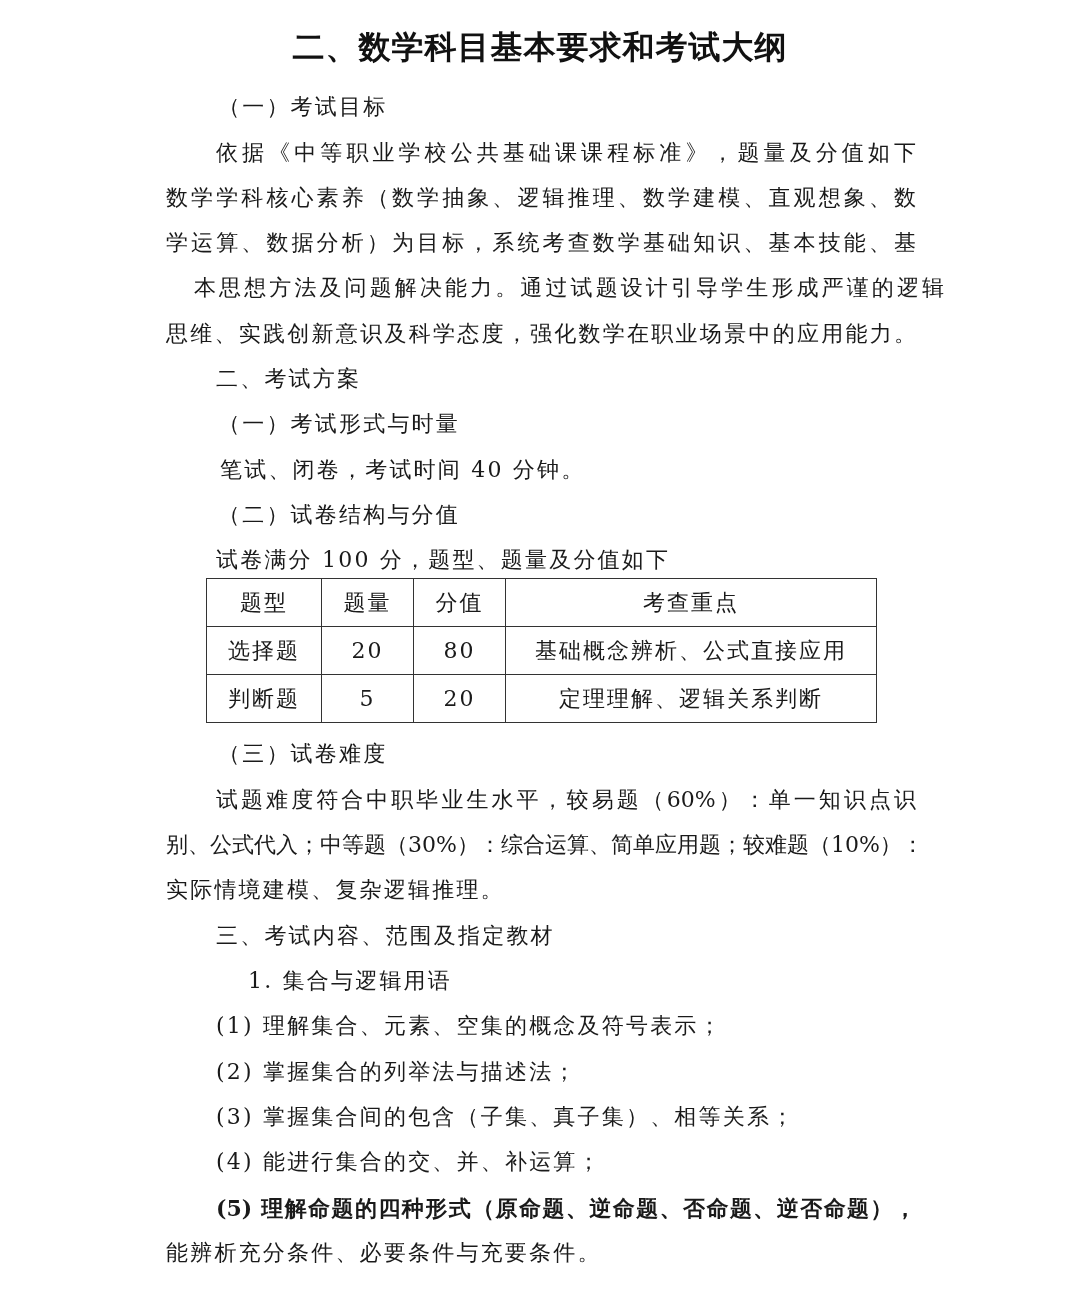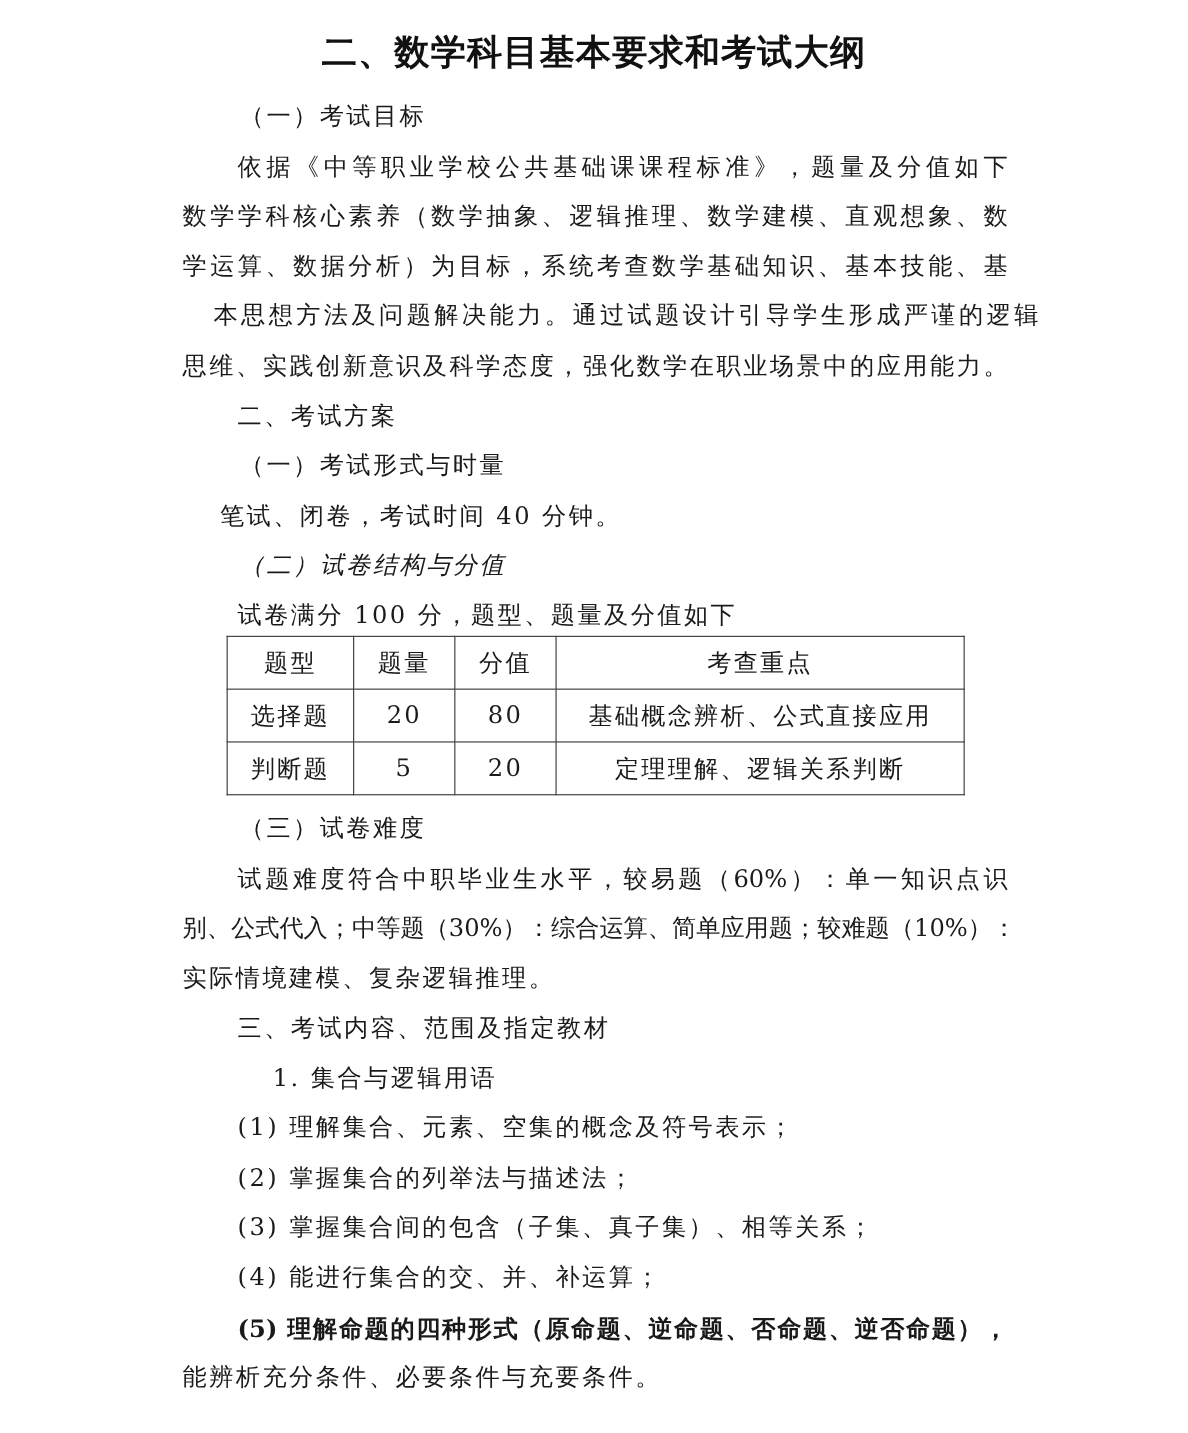--- a/index.html
+++ b/index.html
@@ -35,22 +35,22 @@
 <div class="line" style="left:218px; top:92px;">（一）考试目标</div>
 
 <div class="line" style="left:216px; top:138px; width:700px; text-align:justify; text-align-last:justify; letter-spacing:0;">依据《中等职业学校公共基础课课程标准》，题量及分值如下</div>
 <div class="line justify" style="left:166px; top:183px;">数学学科核心素养（数学抽象、逻辑推理、数学建模、直观想象、数</div>
 <div class="line justify" style="left:166px; top:228px;">学运算、数据分析）为目标，系统考查数学基础知识、基本技能、基</div>
 <div class="line justify" style="left:166px; top:273px;margin-left:28px;">本思想方法及问题解决能力。通过试题设计引导学生形成严谨的逻辑</div>
 <div class="line justify" style="left:166px; top:319px;">思维、实践创新意识及科学态度，强化数学在职业场景中的应用能力。</div>
 
 <div class="line" style="left:216px; top:364px;">二、考试方案</div>
 <div class="line" style="left:218px; top:409px;">（一）考试形式与时量</div>
-<div class="line" style="left:200px; top:455px;">笔试、闭卷，考试时间 40 分钟。</div>
-<div class="line" style="left:218px; top:500px;font-style:italic;">（二）试卷结构与分值</div>
+<div class="line" style="left:220px; top:455px;">笔试、闭卷，考试时间 40 分钟。</div>
+<div class="line" style="left:218px; top:500px;">（二）试卷结构与分值</div>
 <div class="line" style="left:216px; top:545px;">试卷满分 100 分，题型、题量及分值如下</div>
 
 <table>
   <tbody>
       <tr>
     <td style="width:114px;margin-left:40px;">题型</td>
     <td style="width:91px;">题量</td>
     <td style="width:91px;">分值</td>
     <td style="width:370px;">考查重点</td>
   </tr>

